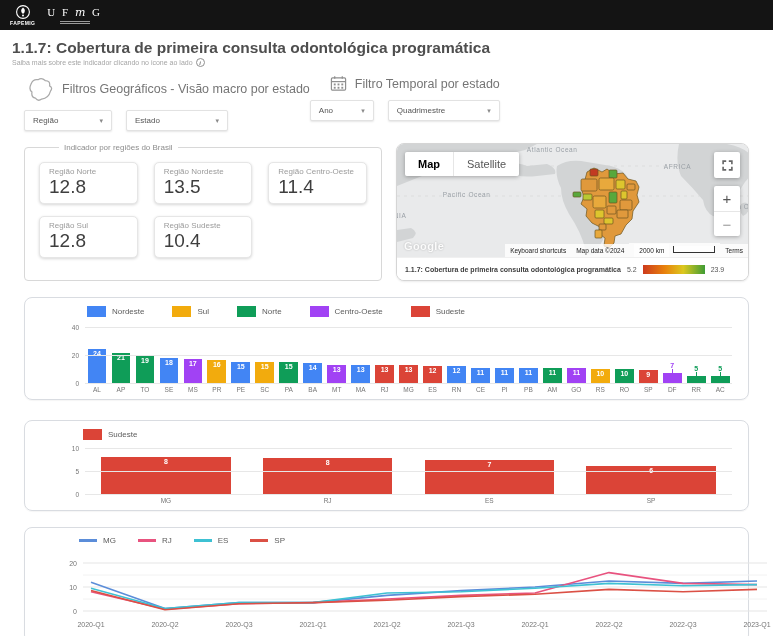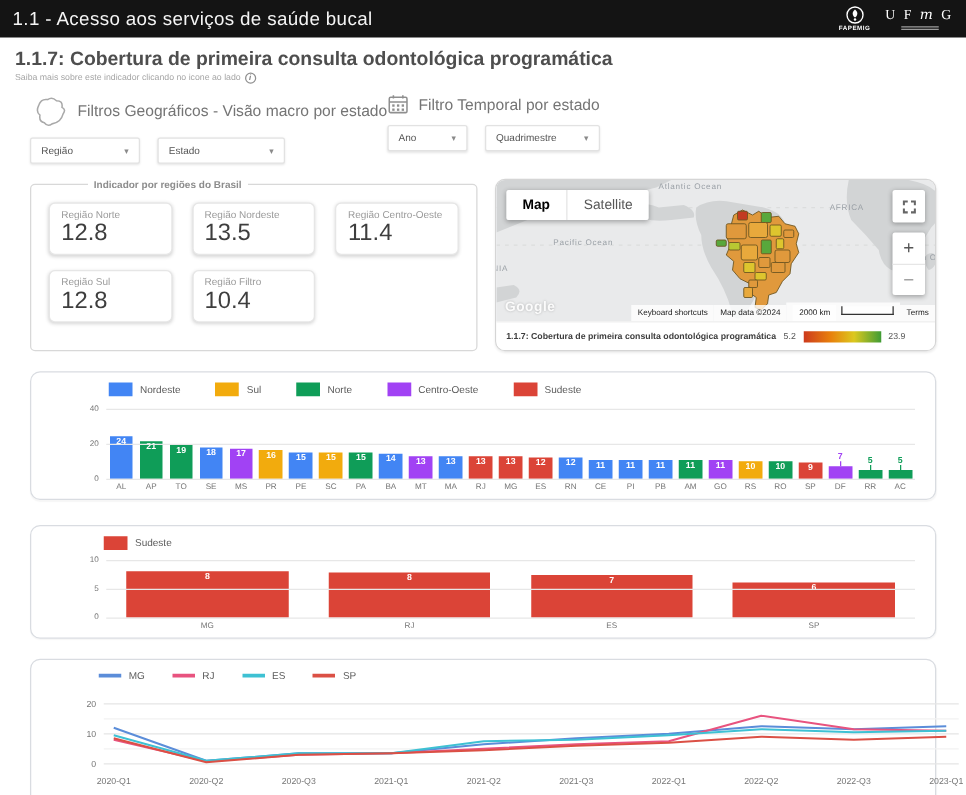--- a/index.html
+++ b/index.html
@@ -28,21 +28,21 @@
   .fg-head { display:flex; align-items:center; gap:8px; color:#757575; font-size:12.5px; }
   .fg-head.right { justify-content:flex-end; }
   .dd-row { display:flex; gap:14px; margin-top:8px; }
   .dd-row.right { justify-content:flex-end; }
   .dropdown { height:21px; background:#fff; border:1px solid #e2e2e2; border-radius:2px; box-shadow:0 1px 2px rgba(0,0,0,.10); display:flex; align-items:center; justify-content:space-between; padding:0 8px; font-size:8px; color:#555; cursor:pointer; }
   .dd-caret { font-size:7px; color:#8a8a8a; }
 
   
   .main-row { display:flex; gap:14px; margin:12px 24px 0 24px; }
   fieldset.cards-box { width:358px; border:1px solid #d8d8d8; border-radius:4px; padding:6px 14px 12px 14px; }
-  fieldset.cards-box legend { font-size:8px; color:#8d8d8d; padding:0 5px; margin-left:31px;font-weight:bold; }
+  fieldset.cards-box legend { font-size:8px; color:#8d8d8d; padding:0 5px; margin-left:20px; }
   .cards-grid { display:grid; grid-template-columns:repeat(3,1fr); gap:12px 16px; margin-top:4px; }
   .card { background:#fff; border:1px solid #e6e6e6; border-radius:5px; box-shadow:0 1px 3px rgba(0,0,0,.16); padding:4px 9px; height:42px; }
   .card-label { font-size:8px; color:#9b9b9b; white-space:nowrap; }
   .card-value { font-size:19px; color:#3e3e3e; margin-top:0px; }
 
   
   .map-panel { flex:1; border:1px solid #d5d5d5; border-radius:8px; overflow:hidden; background:#fff; box-shadow:0 1px 2px rgba(0,0,0,.08); }
   .map-area { height:113px; position:relative; background:#e9eaeb; overflow:hidden;text-align:center; }
   .map-svg { position:absolute; inset:0; }
   .ocean-label { position:absolute; font-size:6.5px; color:#9aa0a6; letter-spacing:.6px; white-space:nowrap; }
@@ -80,21 +80,20 @@
   .xlab-row { display:flex; margin:3px 4px 1px 32px; }
   .xlab { flex:1; text-align:center; font-size:6.5px; color:#757575; }
   svg text { font-family:"Liberation Sans", sans-serif; }
 </style>
 </head>
 <body>
 
 <div id="app">
 
   <div class="hdr">
-    <div class="hdr-title">1.1 - Acesso aos serviços de saúde bucal</div>
     <div class="fapemig">
       <svg width="16" height="16" viewBox="0 0 16 16">
         <circle cx="8" cy="8" r="6.4" fill="none" stroke="#fff" stroke-width="1.1"></circle>
         <path d="M8 3.5 C10.5 5.5 10.5 8 8 10 C5.5 8 5.5 5.5 8 3.5 Z" fill="#fff"></path>
         <circle cx="8" cy="11.6" r="1" fill="#fff"></circle>
       </svg>
       <span class="fapemig-name">FAPEMIG</span>
     </div>
     <div class="ufmg">
       <span class="ufmg-name">U F <i>m</i> G</span>
@@ -146,21 +145,21 @@
               <rect x="12" y="12.5" width="2" height="2"></rect>
           </g>
         </svg>
         <span>Filtro Temporal por estado</span>
       </div>
       <div class="dd-row right">
         <div class="dropdown" style="width:64px">
           <span>Ano</span>
           <span class="dd-caret">▾</span>
         </div>
-        <div class="dropdown" style="width:92px">
+        <div class="dropdown" style="width:112px">
           <span>Quadrimestre</span>
           <span class="dd-caret">▾</span>
         </div>
       </div>
     </div>
   </div>
 
   <div class="main-row">
     <fieldset class="cards-box">
       <legend>Indicador por regiões do Brasil</legend>
@@ -175,21 +174,21 @@
           </div>
           <div class="card">
             <div class="card-label">Região Centro-Oeste</div>
             <div class="card-value">11.4</div>
           </div>
           <div class="card">
             <div class="card-label">Região Sul</div>
             <div class="card-value">12.8</div>
           </div>
           <div class="card">
-            <div class="card-label">Região Filtro</div>
+            <div class="card-label">Região Sudeste</div>
             <div class="card-value">10.4</div>
           </div>
         </div>
     </fieldset>
 
     <div class="map-panel">
       <div class="map-area">
         <svg class="map-svg" width="375" height="113" viewBox="0 0 375 113">
           <rect x="0" y="0" width="375" height="113" fill="#e9eaeb"></rect>
           <line x1="0" y1="22" x2="375" y2="22" stroke="#dcdddd" stroke-width="1" stroke-dasharray="3,4"></line>

